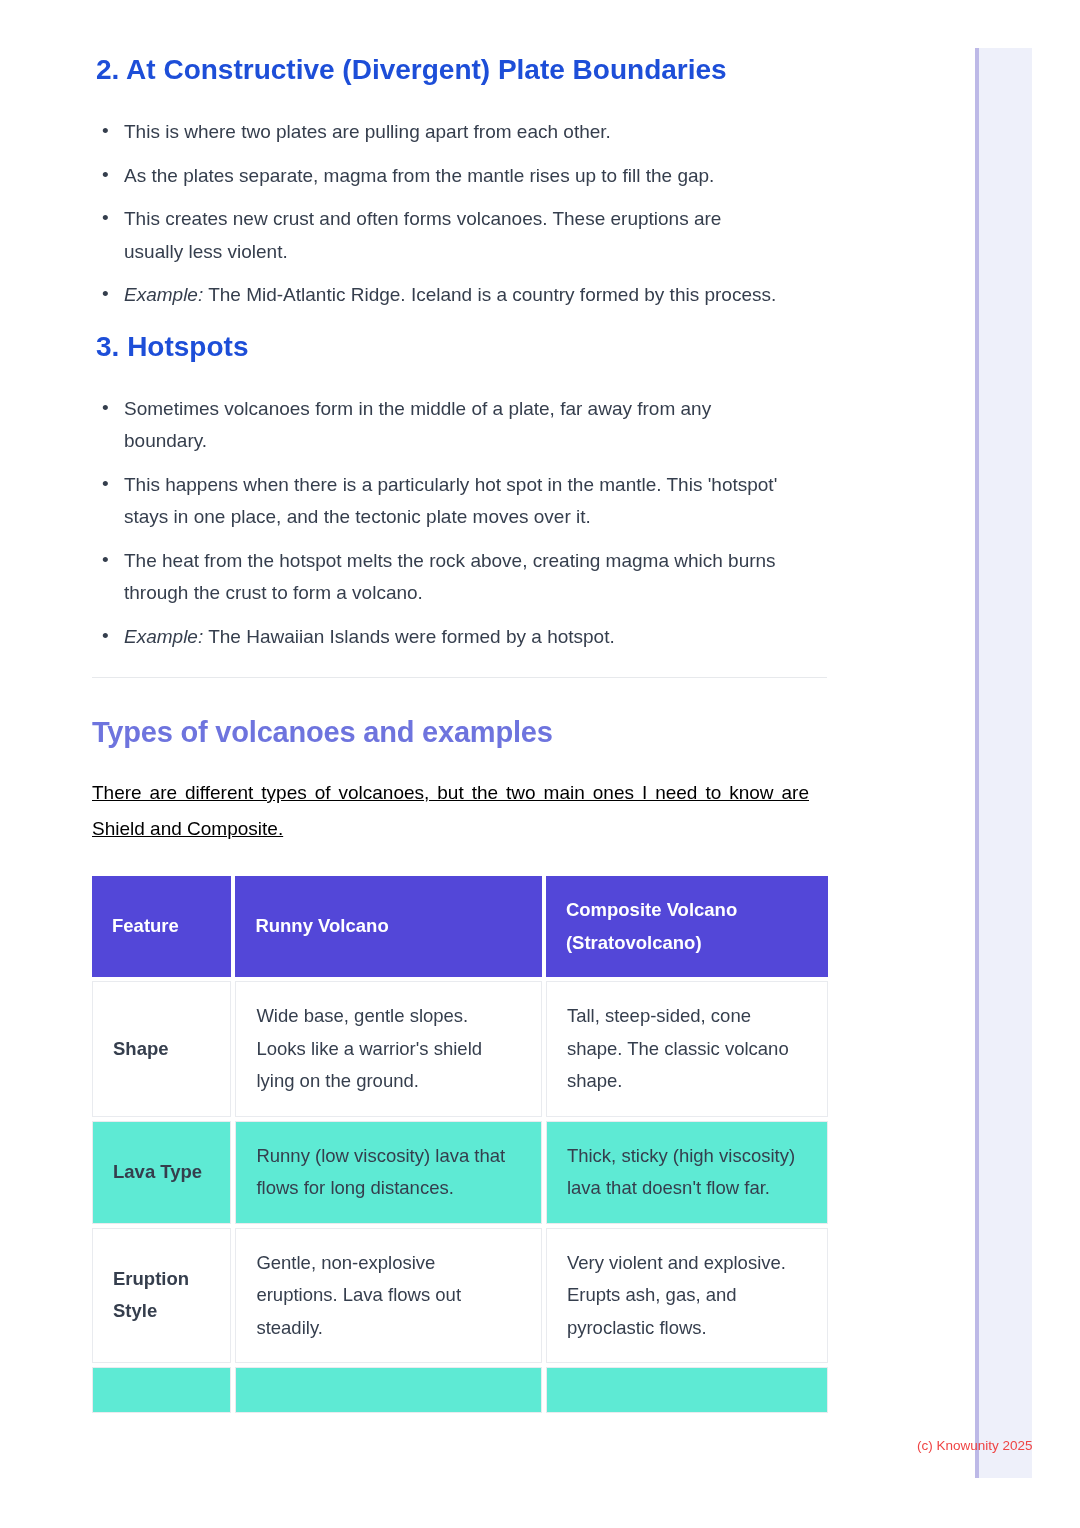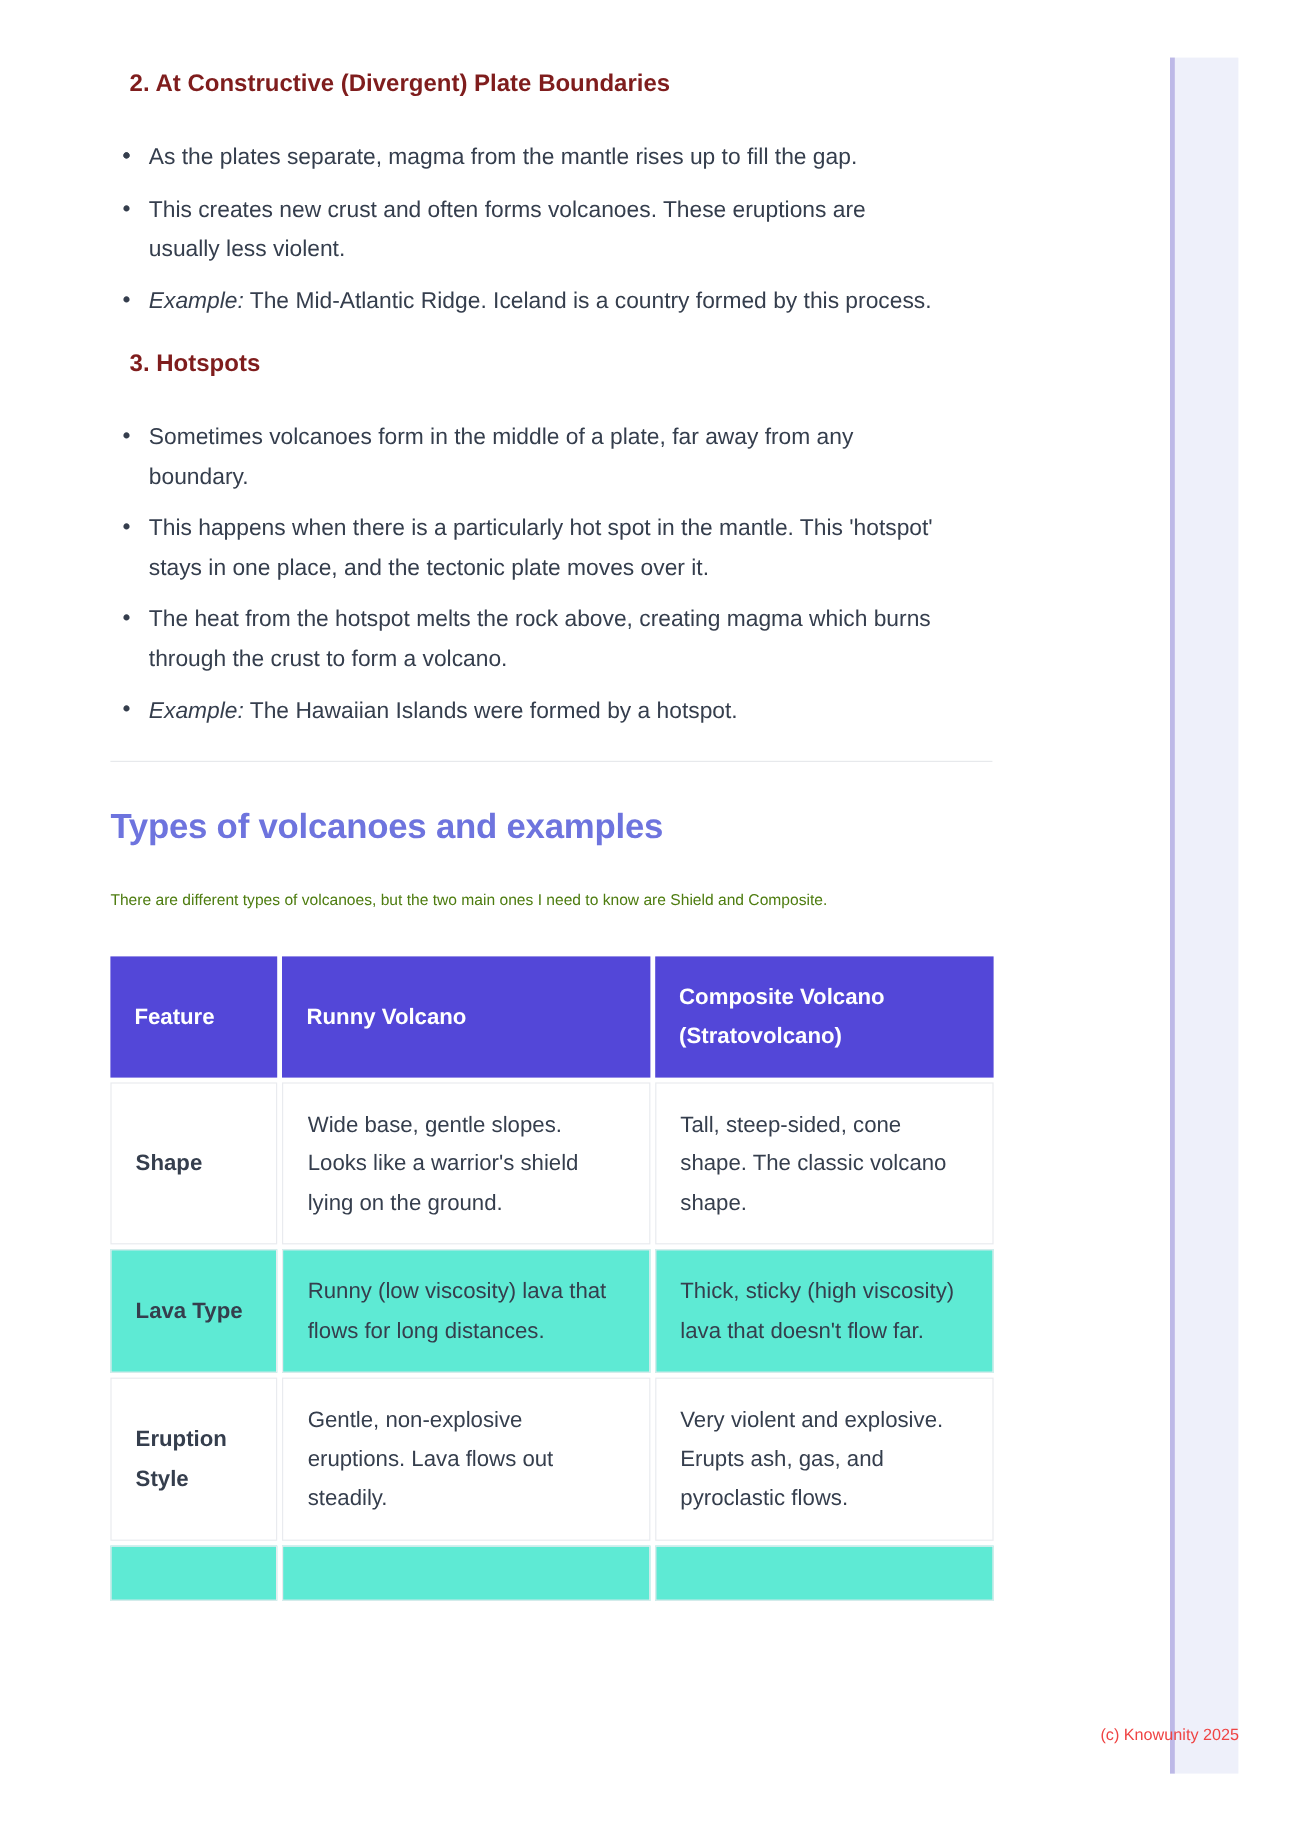--- a/index.html
+++ b/index.html
@@ -15,25 +15,25 @@
   }
 
   .page {
     position: absolute;
     left: 92px;
     top: 0;
     width: 740px;
   }
 
   .sec-heading {
-    margin: 16px;
-    font-size: 20px;
+    margin: 4px;
+    font-size: 28px;
     line-height: 24px;
     font-weight: 700;
-    color: #7f1d1d;
+    color: #1d4ed8;
   }
   .sec-heading.first { margin-top: 58px; }
   .sec-heading.second { margin-top: 23px; }
 
   ul.bullets {
     list-style: none;
     margin: 34px 0 0 0;
     padding: 0 0 0 32px;
     width: 690px;
   }
@@ -67,24 +67,25 @@
     font-size: 29px;
     line-height: 34px;
     font-weight: 700;
     letter-spacing: -0.2px;
     color: #6e74de;
   }
 
   p.types-intro {
     margin: 26px 0 0 0;
     width: 717px;
-    font-size: 13px;
+    font-size: 19px;
     line-height: 36px;
-    color: #4d7c0f;
+    color: #000000;
     text-align: justify;
+    text-decoration: underline;
   }
 
   table.volcano-table {
     margin: 25px 0 0 -4px;
     border-collapse: separate;
     border-spacing: 4px;
   }
   table.volcano-table th {
     background: #5347d8;
     color: #ffffff;
@@ -135,21 +136,21 @@
   }
 </style>
 </head>
 <body>
 
 <div class="page">
 
   <h3 class="sec-heading first">2. At Constructive (Divergent) Plate Boundaries</h3>
 
   <ul class="bullets">
-    <li><span class="dot">•</span><em></em></li>
+    <li><span class="dot">•</span><em></em><span>This is where two plates are pulling apart from each other.</span></li>
     <li><span class="dot">•</span><em></em><span>As the plates separate, magma from the mantle rises up to fill the gap.</span></li>
     <li><span class="dot">•</span><em></em><span>This creates new crust and often forms volcanoes. These eruptions are usually less violent.</span></li>
     <li><span class="dot">•</span><em>Example:</em><span> The Mid-Atlantic Ridge. Iceland is a country formed by this process.</span></li>
   </ul>
 
   <h3 class="sec-heading second">3. Hotspots</h3>
 
   <ul class="bullets">
     <li><span class="dot">•</span><em></em><span>Sometimes volcanoes form in the middle of a plate, far away from any boundary.</span></li>
     <li><span class="dot">•</span><em></em><span>This happens when there is a particularly hot spot in the mantle. This 'hotspot' stays in one place, and the tectonic plate moves over it.</span></li>

